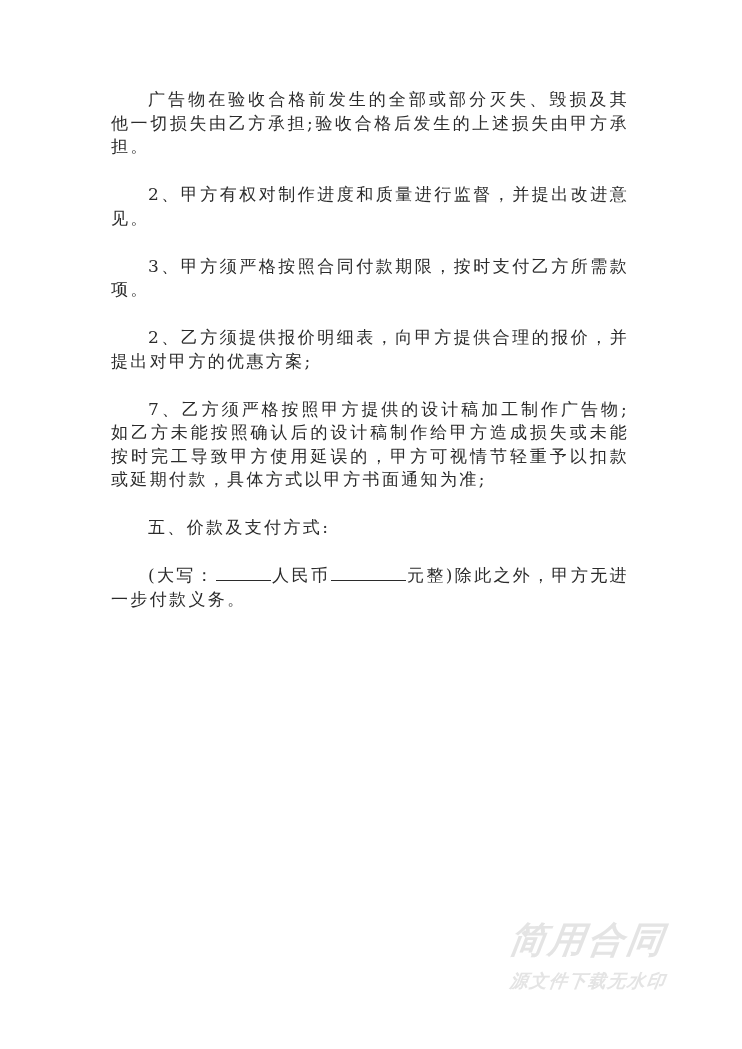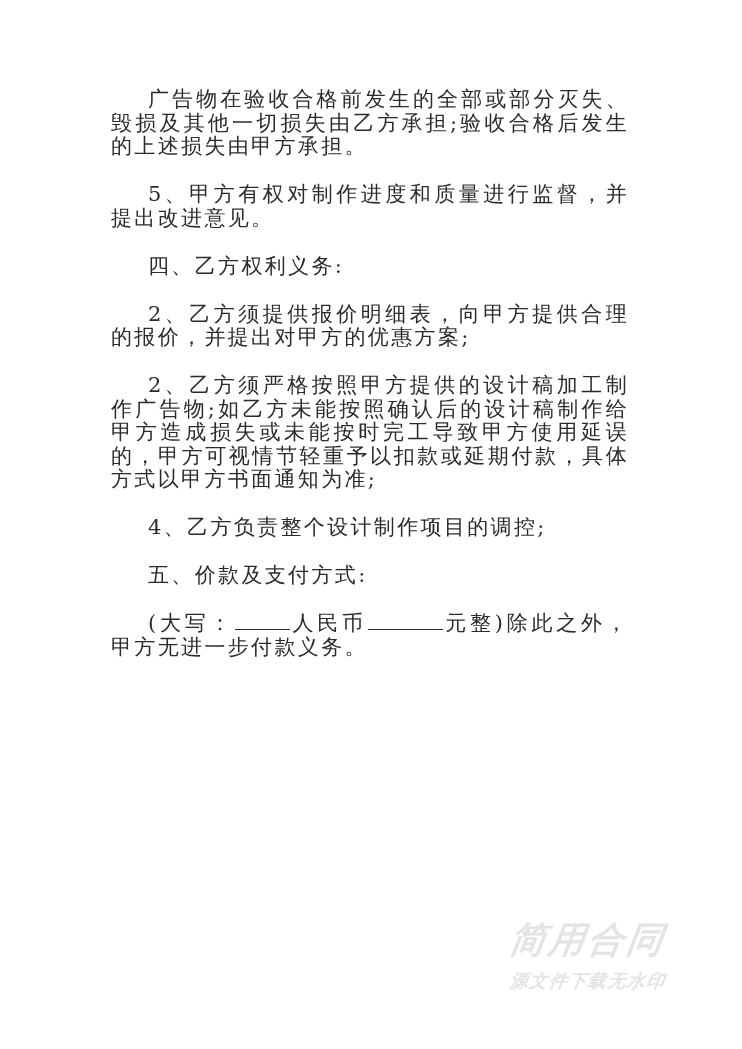--- a/index.html
+++ b/index.html
@@ -23,21 +23,21 @@
       height: 1049px;
       background: #ffffff;
     }
     .content {
       position: absolute;
       left: 111px;
       top: 88px;
       width: 518px;
     }
     .para {
-      font-size: 21px;
+      font-size: 17px;
       line-height: 23.5px;
       letter-spacing: 2.35px;
       text-indent: 37px;
       margin: 0 0 24.5px 0;
       text-align: justify;
       white-space: normal;
       word-break: break-all;
     }
     .para.heading {
       margin-bottom: 24.5px;
@@ -78,25 +78,24 @@
       margin-top: 6px;
       transform: skewX(-8deg);
     }
   </style>
 </head>
 <body>
 
 <div class="page">
   <div class="content">
     <p class="para">广告物在验收合格前发生的全部或部分灭失、毁损及其他一切损失由乙方承担;验收合格后发生的上述损失由甲方承担。</p>
-    <p class="para">5、甲方有权对制作进度和质量进行监督，并提出改进意见。</p>
-    <p class="para heading">四、乙方权利义务:</p>
+    <p class="para">2、甲方有权对制作进度和质量进行监督，并提出改进意见。</p>
+    <p class="para">3、甲方须严格按照合同付款期限，按时支付乙方所需款项。</p>
     <p class="para">2、乙方须提供报价明细表，向甲方提供合理的报价，并提出对甲方的优惠方案;</p>
-    <p class="para">2、乙方须严格按照甲方提供的设计稿加工制作广告物;如乙方未能按照确认后的设计稿制作给甲方造成损失或未能按时完工导致甲方使用延误的，甲方可视情节轻重予以扣款或延期付款，具体方式以甲方书面通知为准;</p>
-    <p class="para">4、乙方负责整个设计制作项目的调控;</p>
+    <p class="para">7、乙方须严格按照甲方提供的设计稿加工制作广告物;如乙方未能按照确认后的设计稿制作给甲方造成损失或未能按时完工导致甲方使用延误的，甲方可视情节轻重予以扣款或延期付款，具体方式以甲方书面通知为准;</p>
     <p class="para heading">五、价款及支付方式:</p>
 
 
     <p class="para">
       <span>(大写：</span><span class="blank mid"></span><span>人民币</span><span class="blank long"></span><span>元整)除此之外，甲方无进一步付款义务。</span>
     </p>
   </div>
 
   <div class="watermark">
     <div class="wm-title">简用合同</div>

